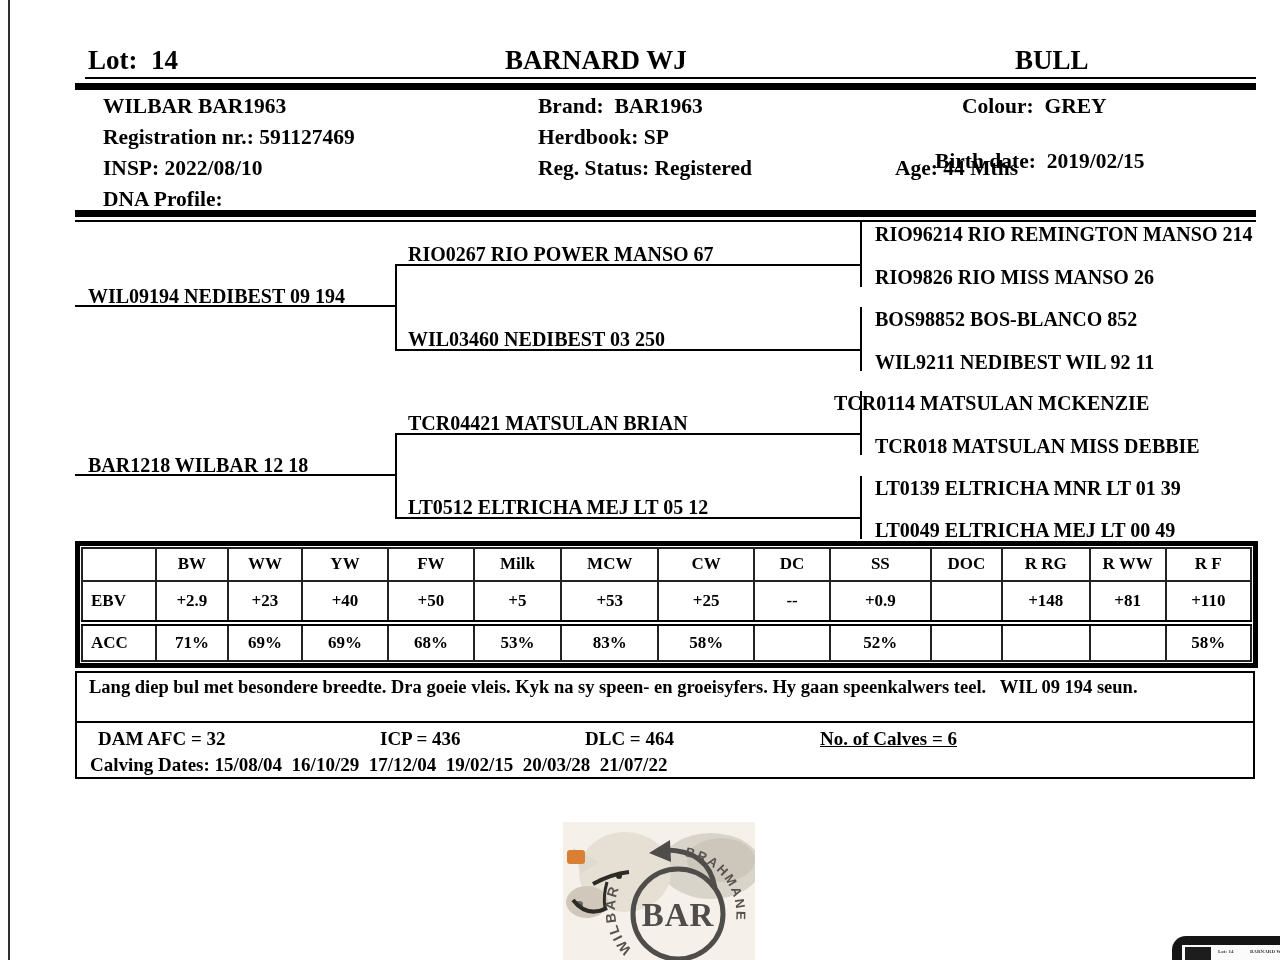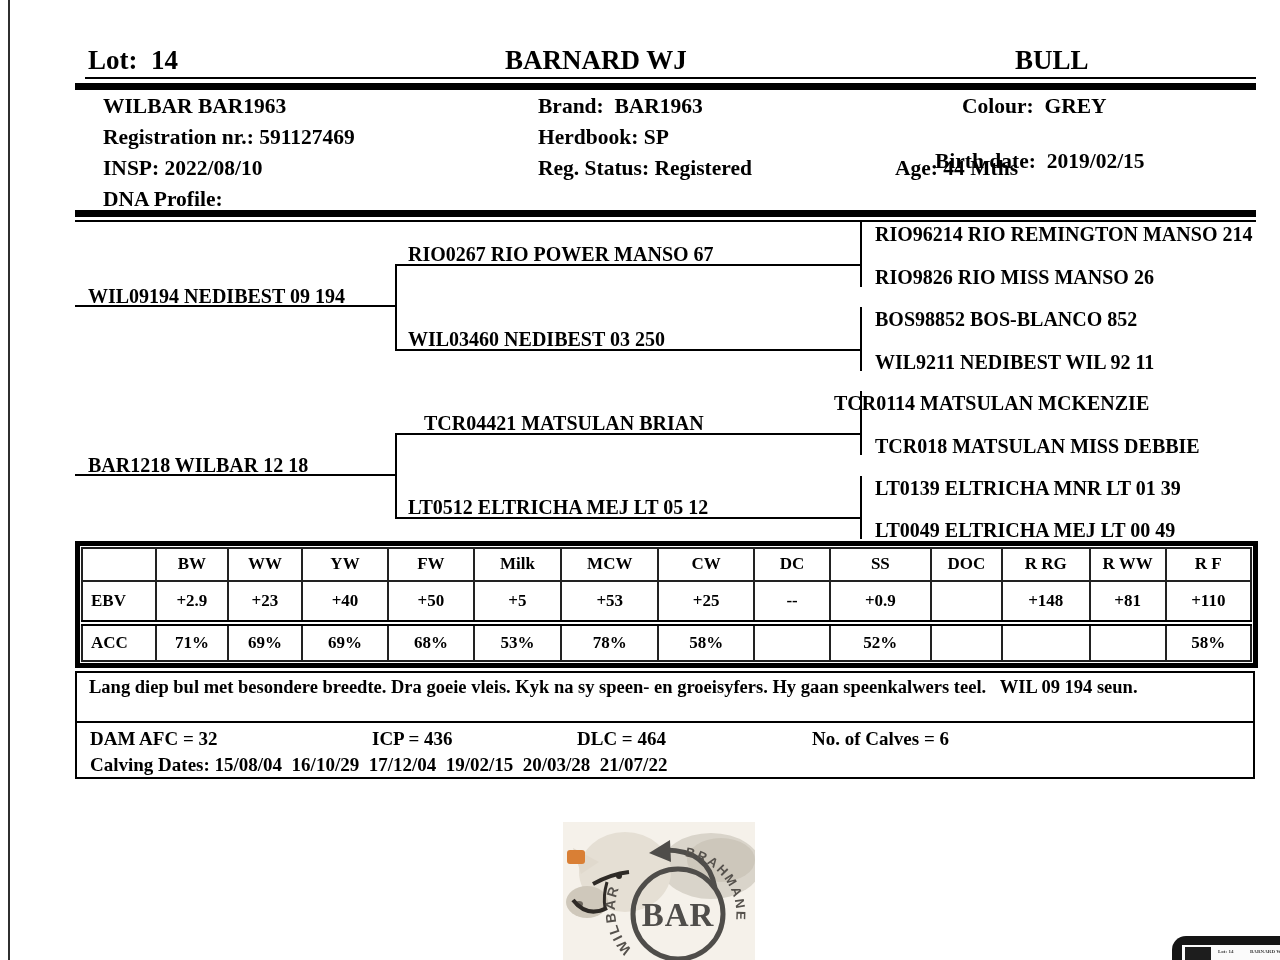--- a/index.html
+++ b/index.html
@@ -31,21 +31,21 @@
   th{height:27px;}
   tr.r-ebv td{height:33px;border-bottom:6px double #000;}
   tr.r-acc td{height:30px;}
   tr.r-breed td{height:24px;}
   td.lbl,th.lbl{text-align:left;padding-left:8px;}
   
   .notes-box{left:75px;top:671px;width:1180px;height:52px;border:2px solid #000;
              box-sizing:border-box;font-size:18.5px;line-height:24px;padding:2px 10px 0 12px;}
   .dam-box{left:75px;top:721px;width:1180px;height:58px;border:2px solid #000;
            box-sizing:border-box;font-size:19px;}
-  .dam-box span{position:absolute;top:4px;line-height:24px;}
+  .dam-box span{position:absolute;top:4px;line-height:24px;margin-left:8px;}
   .calving{position:absolute;left:13px;top:29px;line-height:26px;}
   
   .thumb{left:1172px;top:936px;width:108px;height:24px;background:#151515;
          border-radius:14px 0 0 0;}
   .thumb-page{position:absolute;left:10px;top:9px;width:98px;height:15px;background:#fbfbfb;}
   .thumb-photo{position:absolute;left:3px;top:2px;width:26px;height:13px;background:#1d1d1d;}
   .thumb-txt{position:absolute;top:4px;font-size:5px;line-height:5px;color:#3a3a3a;white-space:nowrap;}
 </style>
 </head>
 <body>
@@ -76,21 +76,21 @@
 
 <div>
 
   <div class="abs ped-name" style="left:88px;top:288px;">WIL09194 NEDIBEST 09 194</div>
   <div class="abs ped-name" style="left:88px;top:457px;">BAR1218 WILBAR 12 18</div>
   <div class="abs hline" style="left:75px;top:305px;width:322px;"></div>
   <div class="abs hline" style="left:75px;top:474px;width:322px;"></div>
 
   <div class="abs ped-name" style="left:408px;top:246px;">RIO0267 RIO POWER MANSO 67</div>
   <div class="abs ped-name" style="left:408px;top:331px;">WIL03460 NEDIBEST 03 250</div>
-  <div class="abs ped-name" style="left:408px;top:415px;margin-left:16px;">TCR04421 MATSULAN BRIAN</div>
+  <div class="abs ped-name" style="left:408px;top:415px;">TCR04421 MATSULAN BRIAN</div>
   <div class="abs ped-name" style="left:408px;top:499px;">LT0512 ELTRICHA MEJ LT 05 12</div>
   <div class="abs hline" style="left:395px;top:264px;width:467px;"></div>
   <div class="abs hline" style="left:395px;top:349px;width:467px;"></div>
   <div class="abs hline" style="left:395px;top:433px;width:467px;"></div>
   <div class="abs hline" style="left:395px;top:517px;width:467px;"></div>
   <div class="abs vline" style="left:395px;top:264px;height:87px;"></div>
   <div class="abs vline" style="left:395px;top:433px;height:86px;"></div>
 
   <div class="abs ped-name" style="left:875px;top:226px;">RIO96214 RIO REMINGTON MANSO 214</div>
   <div class="abs ped-name" style="left:875px;top:269px;">RIO9826 RIO MISS MANSO 26</div>
@@ -157,40 +157,40 @@
       <td>+81</td>
       <td>+110</td>
     </tr>
     <tr class="r-acc">
       <td class="lbl">ACC</td>
       <td>71%</td>
       <td>69%</td>
       <td>69%</td>
       <td>68%</td>
       <td>53%</td>
-      <td>78%</td>
+      <td>83%</td>
       <td>58%</td>
       <td></td>
       <td>52%</td>
       <td></td>
       <td></td>
       <td></td>
       <td>58%</td>
     </tr>
   </tbody>
     </table>
 </div>
 
 <div class="abs notes-box pre">Lang diep bul met besondere breedte. Dra goeie vleis. Kyk na sy speen- en groeisyfers. Hy gaan speenkalwers teel.   WIL 09 194 seun.</div>
 
 <div class="abs dam-box">
   <span style="left:13px;">DAM AFC = 32</span>
   <span style="left:295px;">ICP = 436</span>
   <span style="left:500px;">DLC = 464</span>
-  <span style="left:735px;">No. of Calves = 6</span>
+  <span style="left:735px;text-decoration:underline;">No. of Calves = 6</span>
   <div class="calving pre">Calving Dates: 15/08/04  16/10/29  17/12/04  19/02/15  20/03/28  21/07/22</div>
 </div>
 
 <div class="abs" style="left:563px;top:822px;width:192px;height:138px;">
   <svg width="192" height="138" viewBox="0 0 192 138" xmlns="http://www.w3.org/2000/svg">
     <rect x="0" y="0" width="192" height="138" fill="#f5f1ea"></rect>
     <rect x="96" y="56" width="96" height="4" fill="#ddd8cf"></rect>
 
     <ellipse cx="148" cy="44" rx="50" ry="33" fill="#d9d4ca"></ellipse>
     <ellipse cx="158" cy="38" rx="34" ry="22" fill="#cdc7bb"></ellipse>

